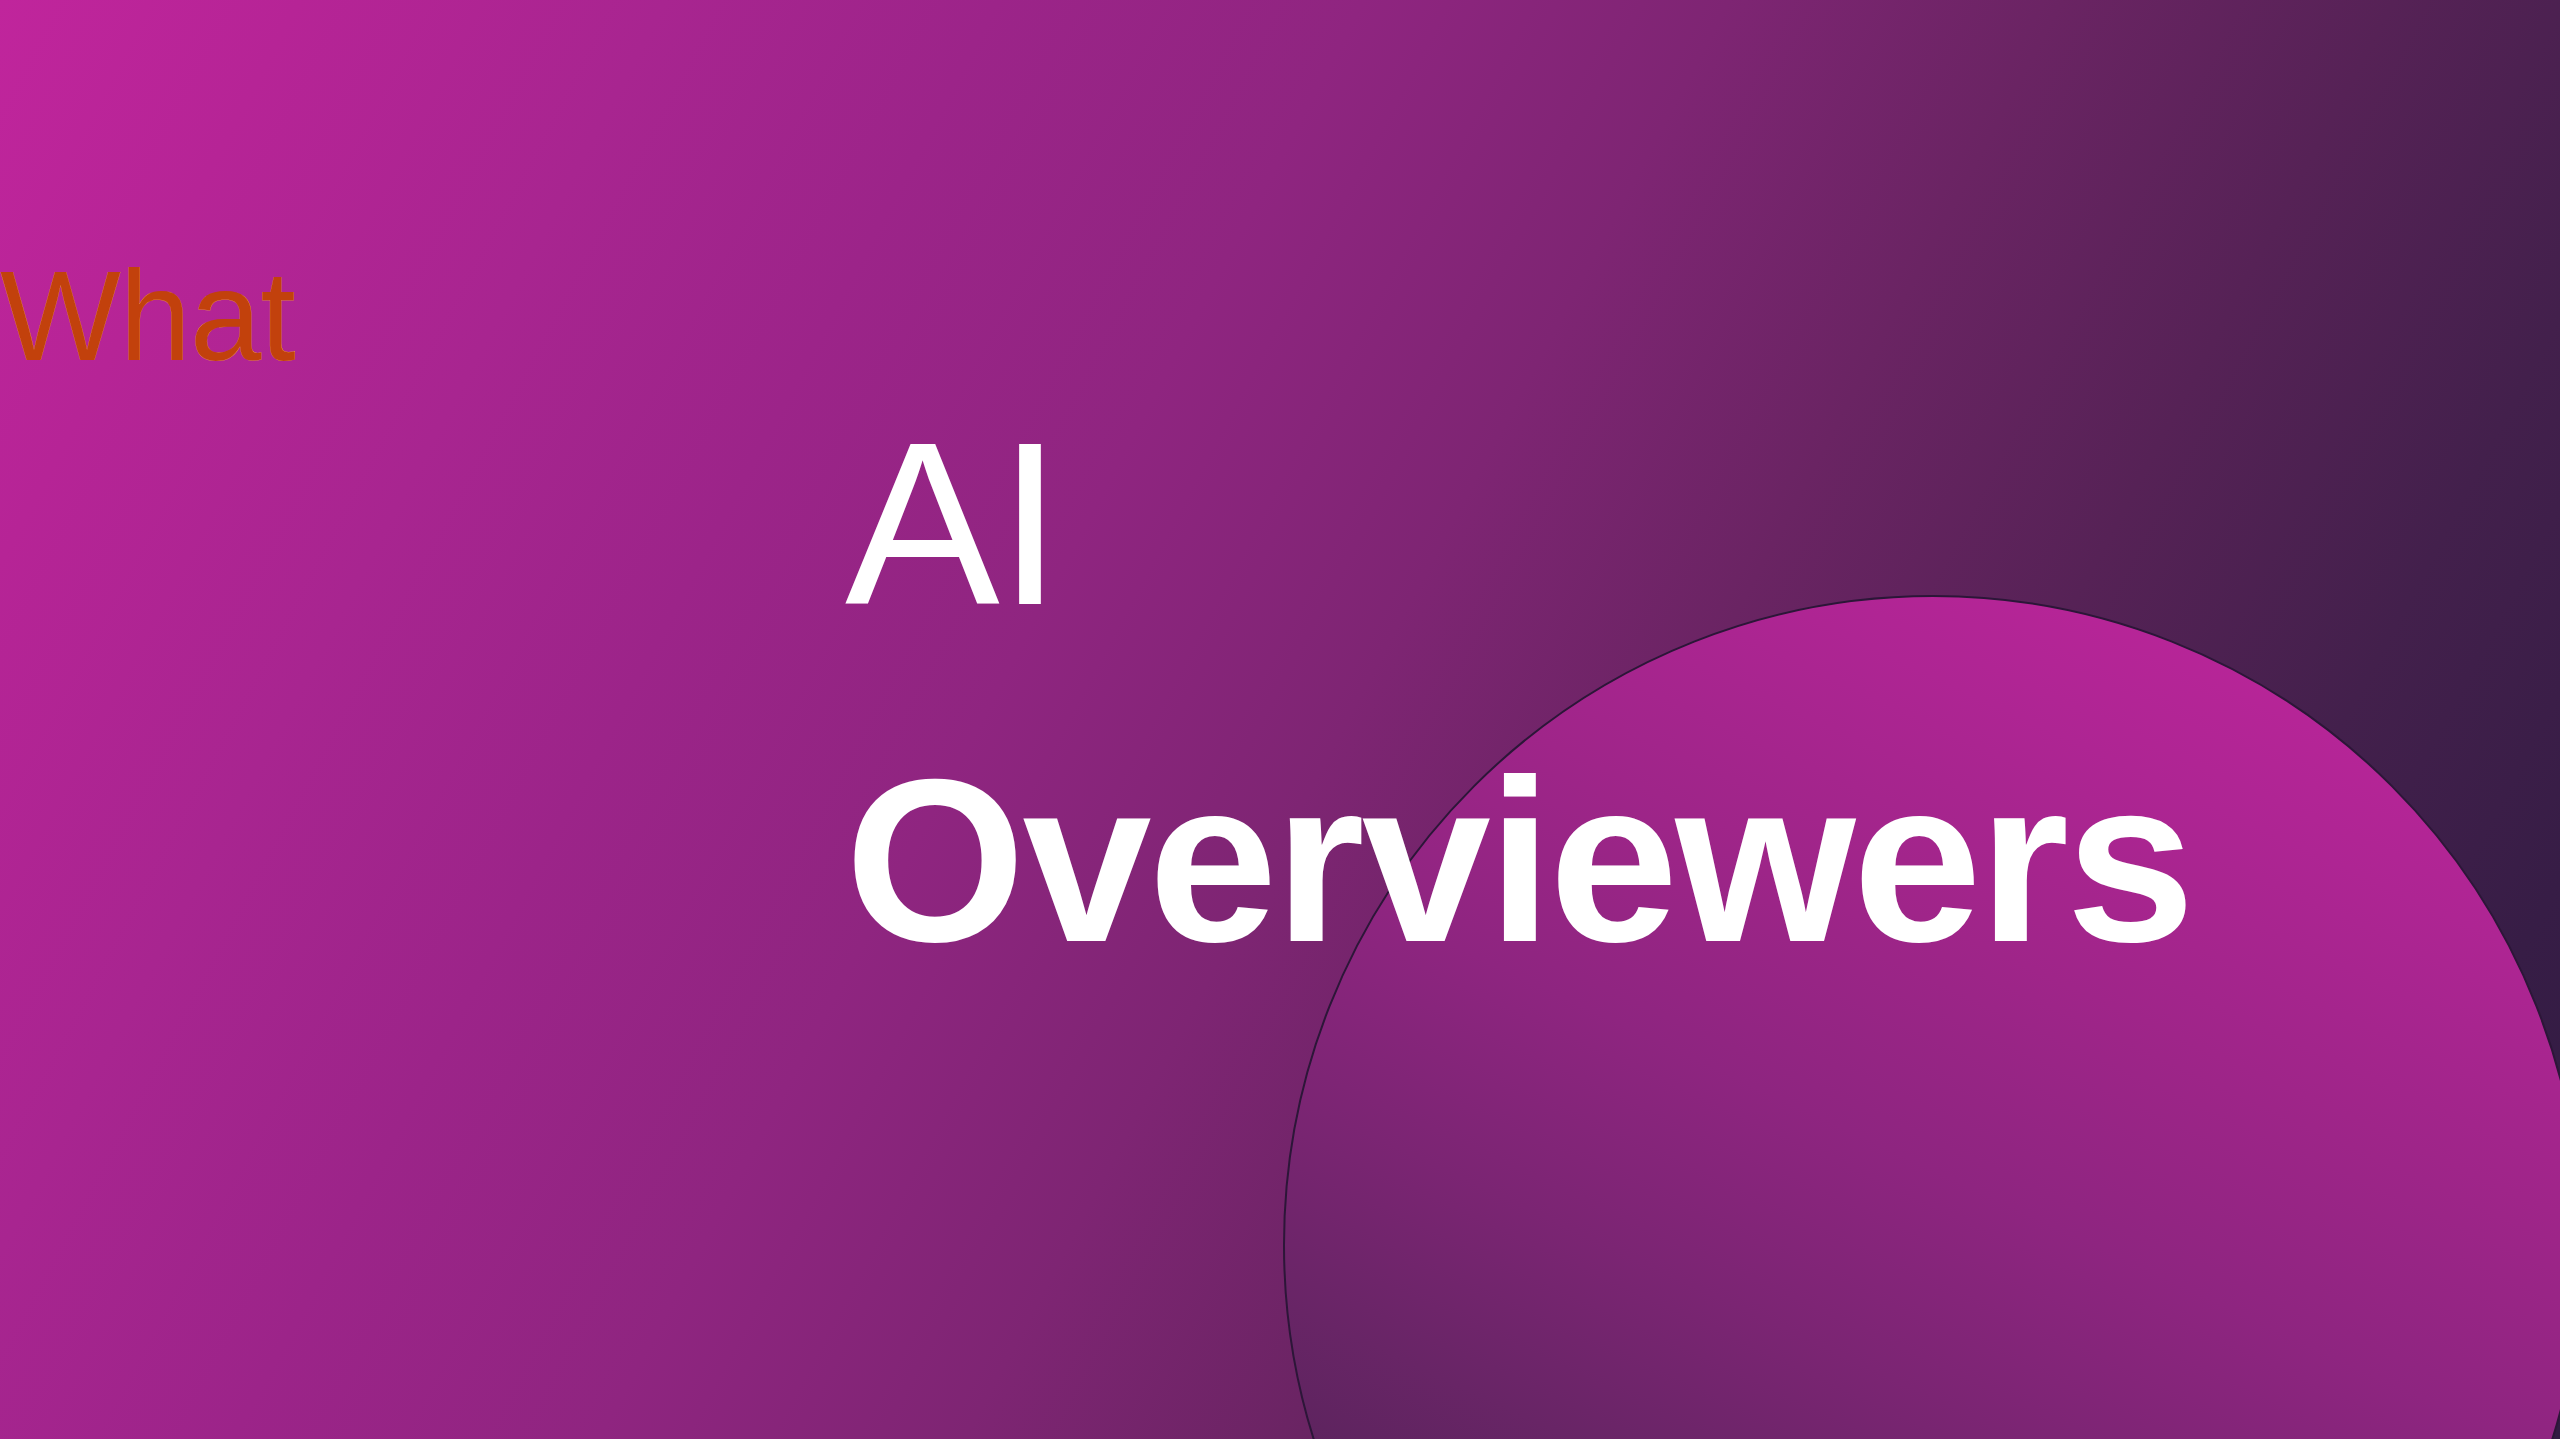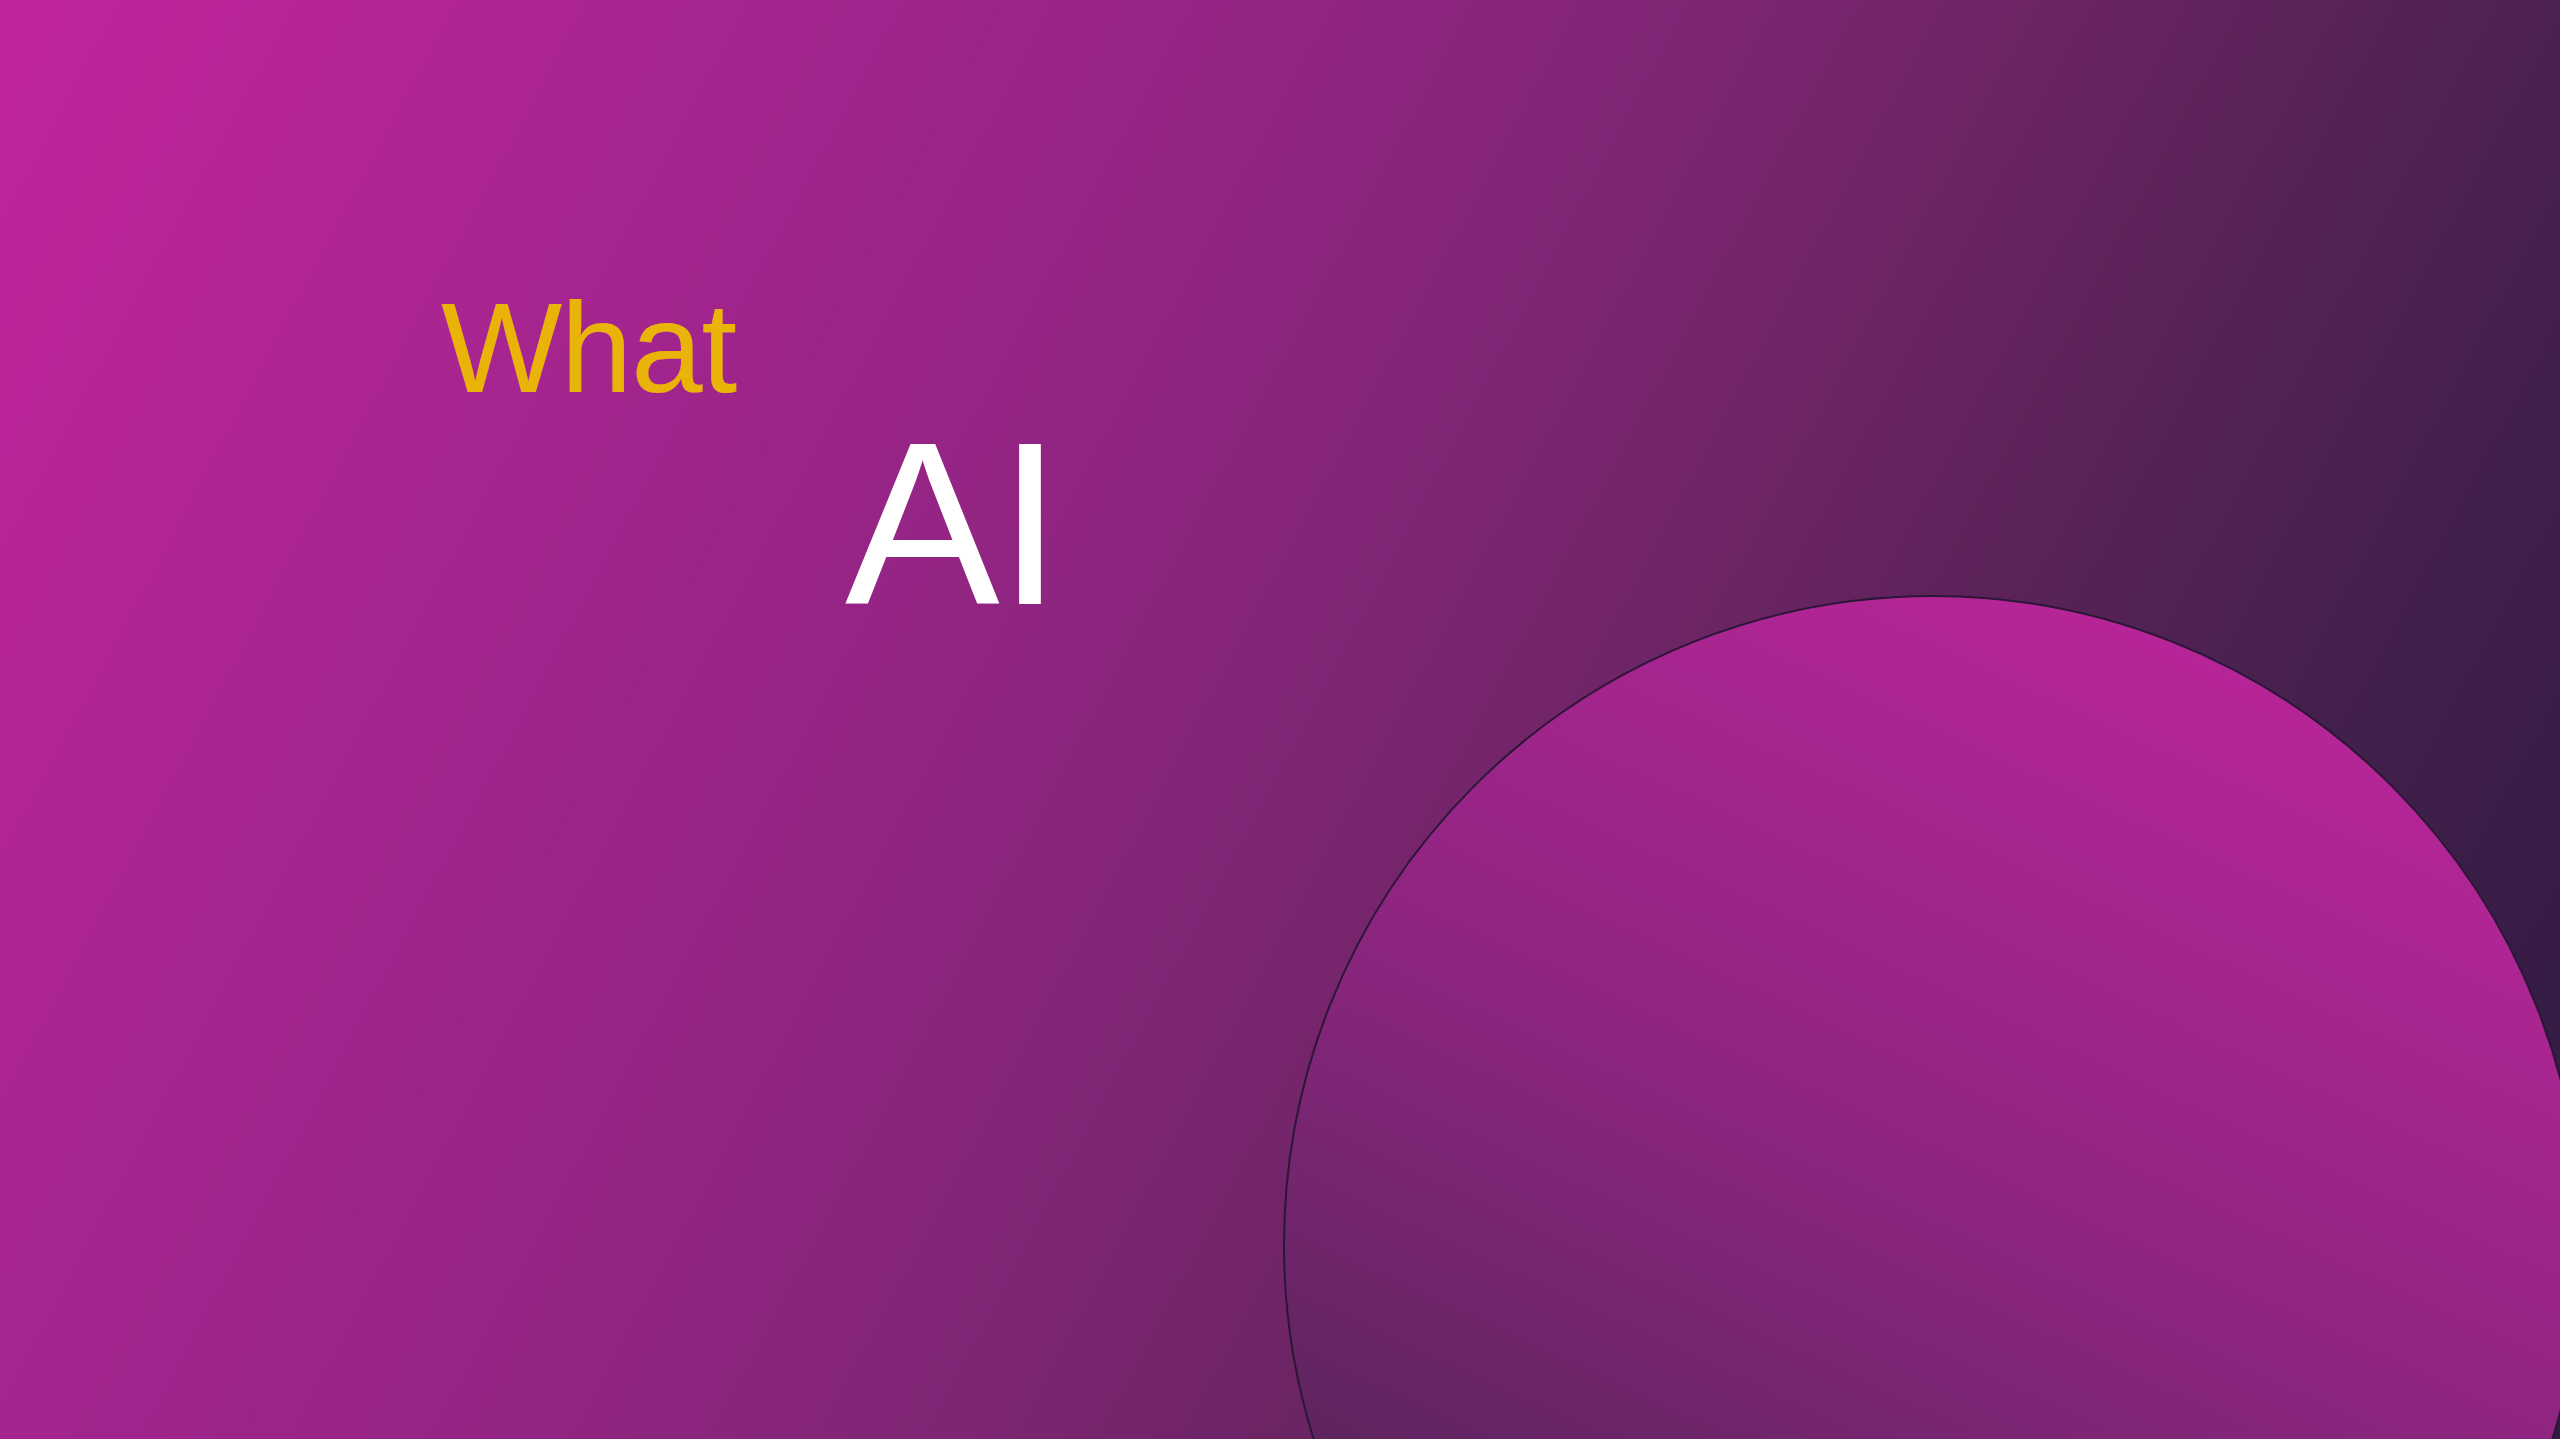--- a/index.html
+++ b/index.html
@@ -62,28 +62,27 @@
   }
 
   
   .text-layer {
     position: absolute;
     inset: 0;
   }
 
   .kicker {
     position: absolute;
-    text-align: right;
-    color: #eab308;
+    text-align: left;
+    color: #c2410c;
     font-weight: 200;
     font-size: 128px;
     line-height: 1.0;
     letter-spacing: -1px;
     white-space: pre;
-    margin-top: 32px;
     -webkit-text-stroke: 0.2px #fcba3c;
   }
   .kicker-line1 {
     left: 0px;
     top: 252px;
     width: 736px;
   }
   .kicker-line2 {
     left: 0px;
     top: 500px;
@@ -121,16 +120,17 @@
     <div class="circle"></div>
   </div>
 
   <div class="text-layer">
 
     <div class="kicker kicker-line1">What</div>
 
 
     <div class="headline headline-line1">AI</div>
 
+    <div class="headline headline-line2">Overviewers</div>
 
   </div>
 
 </div>
 
 </body></html>

